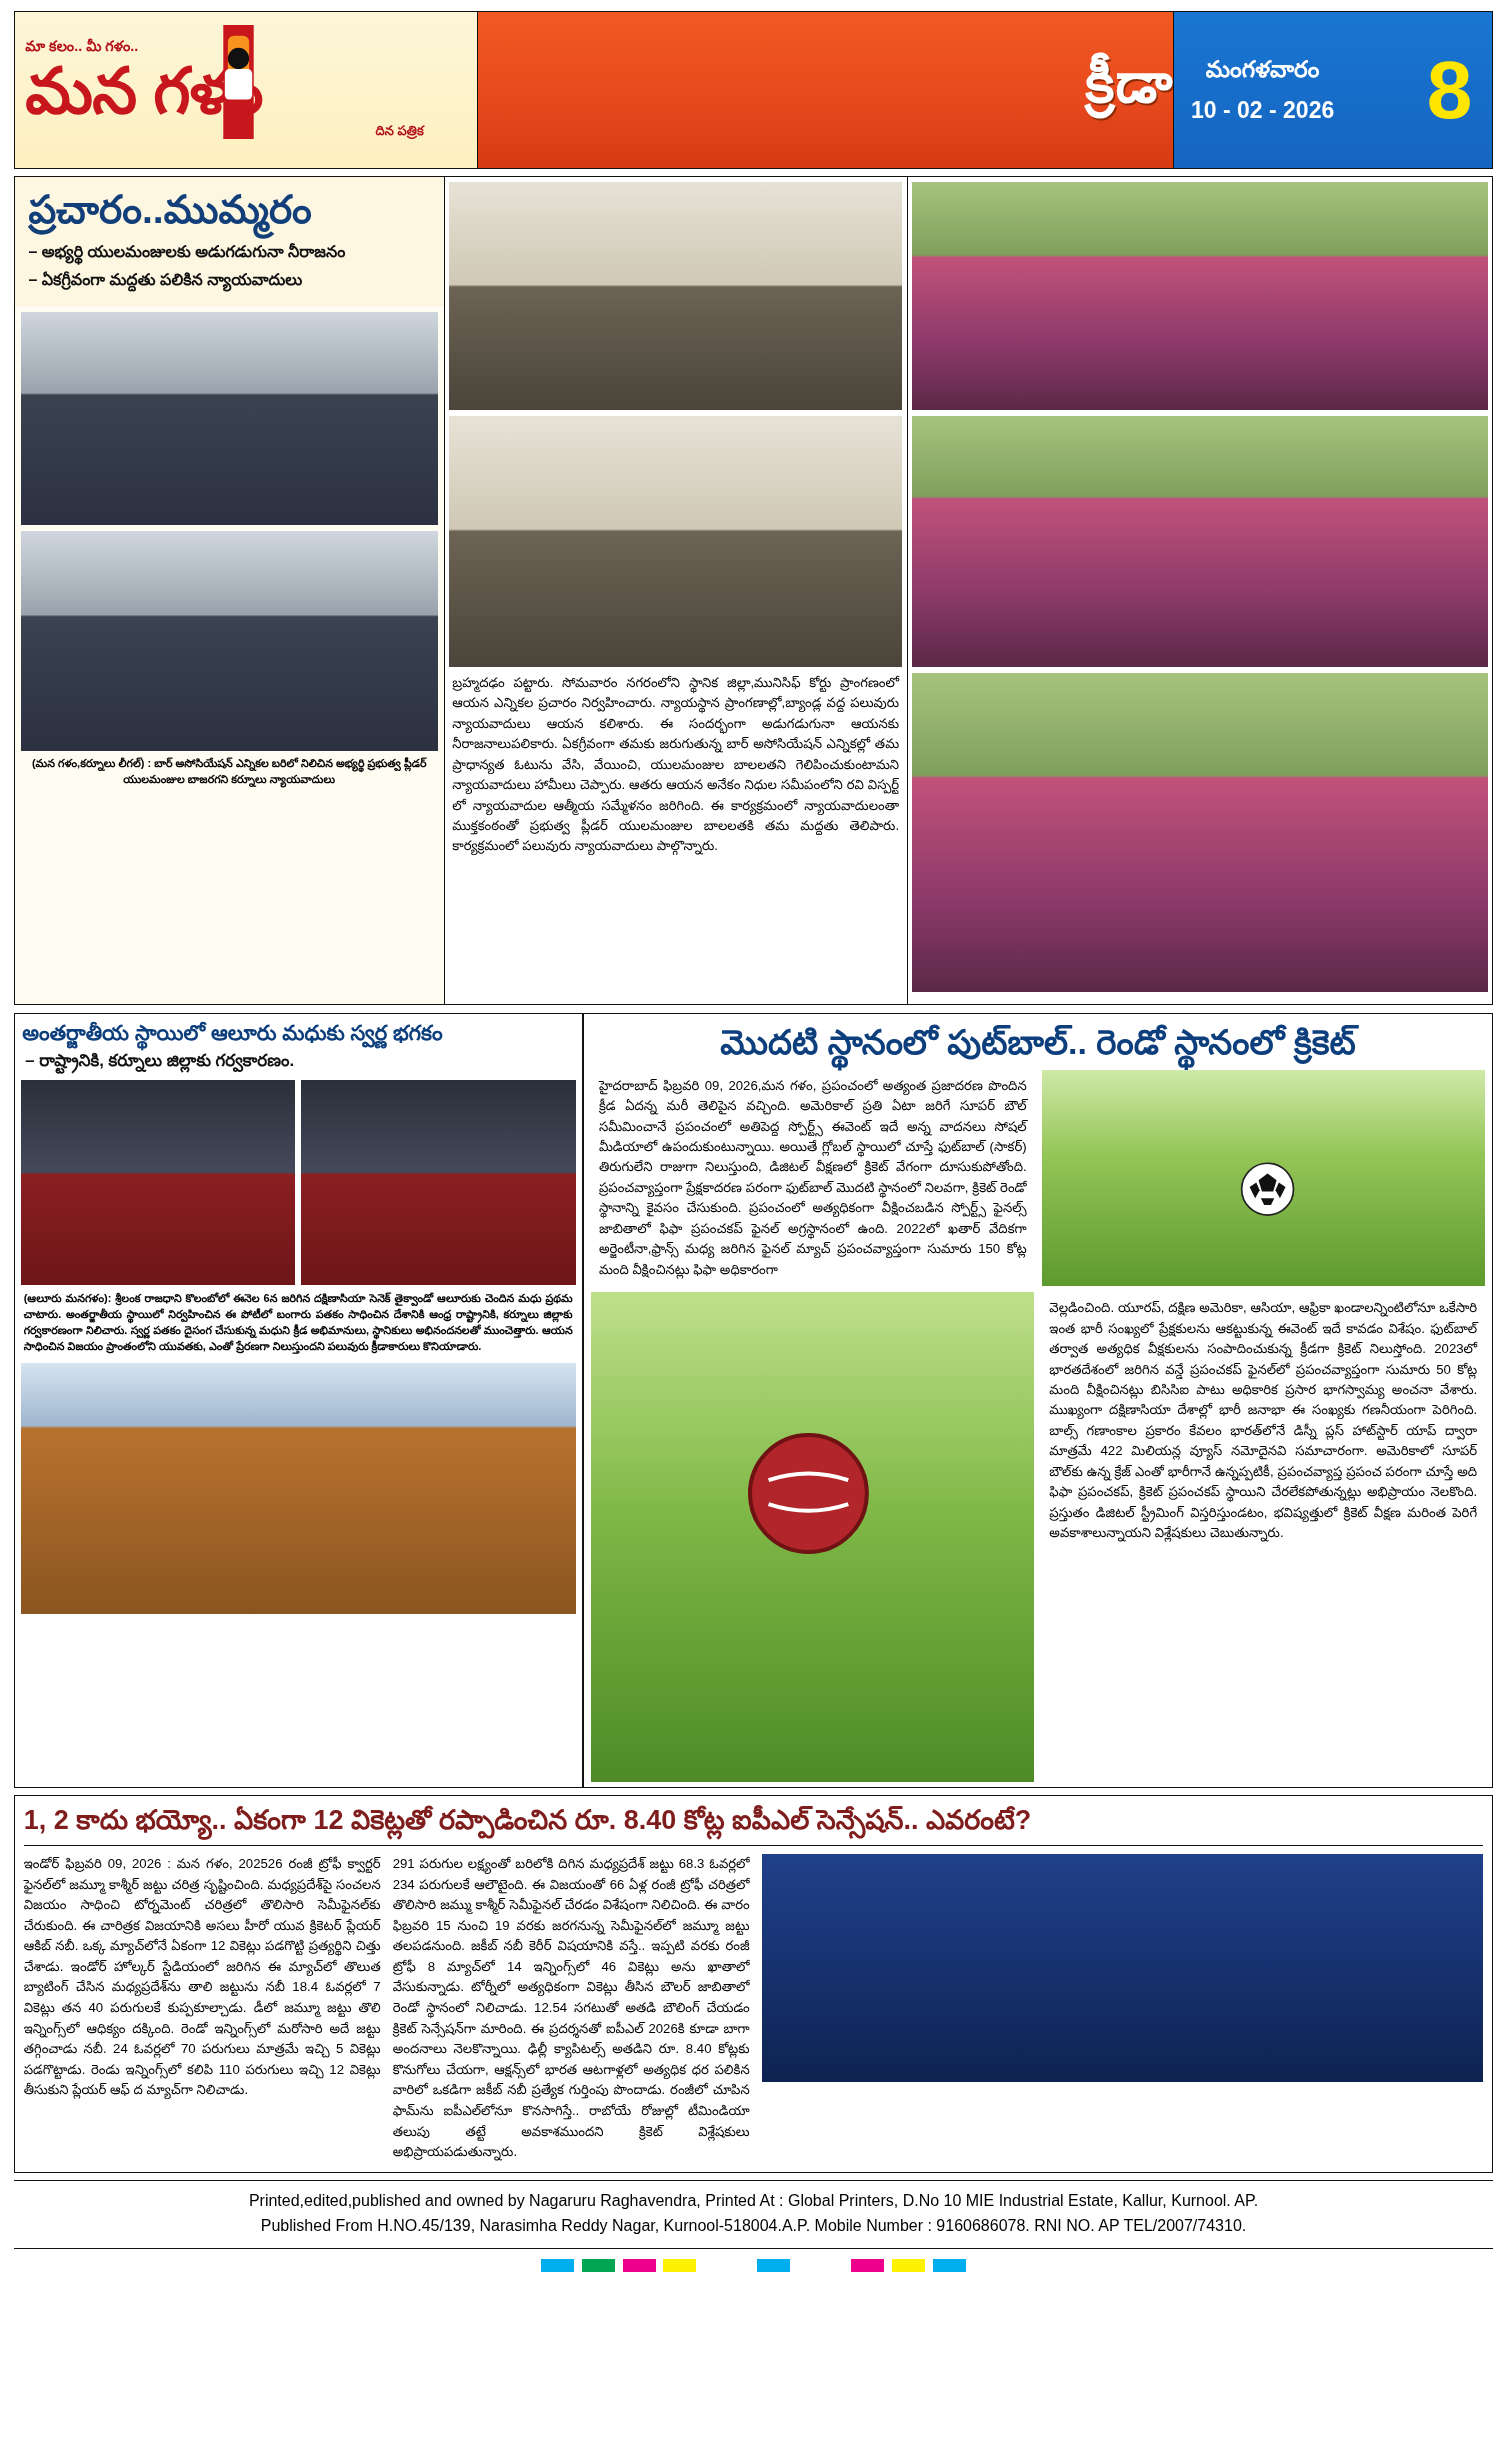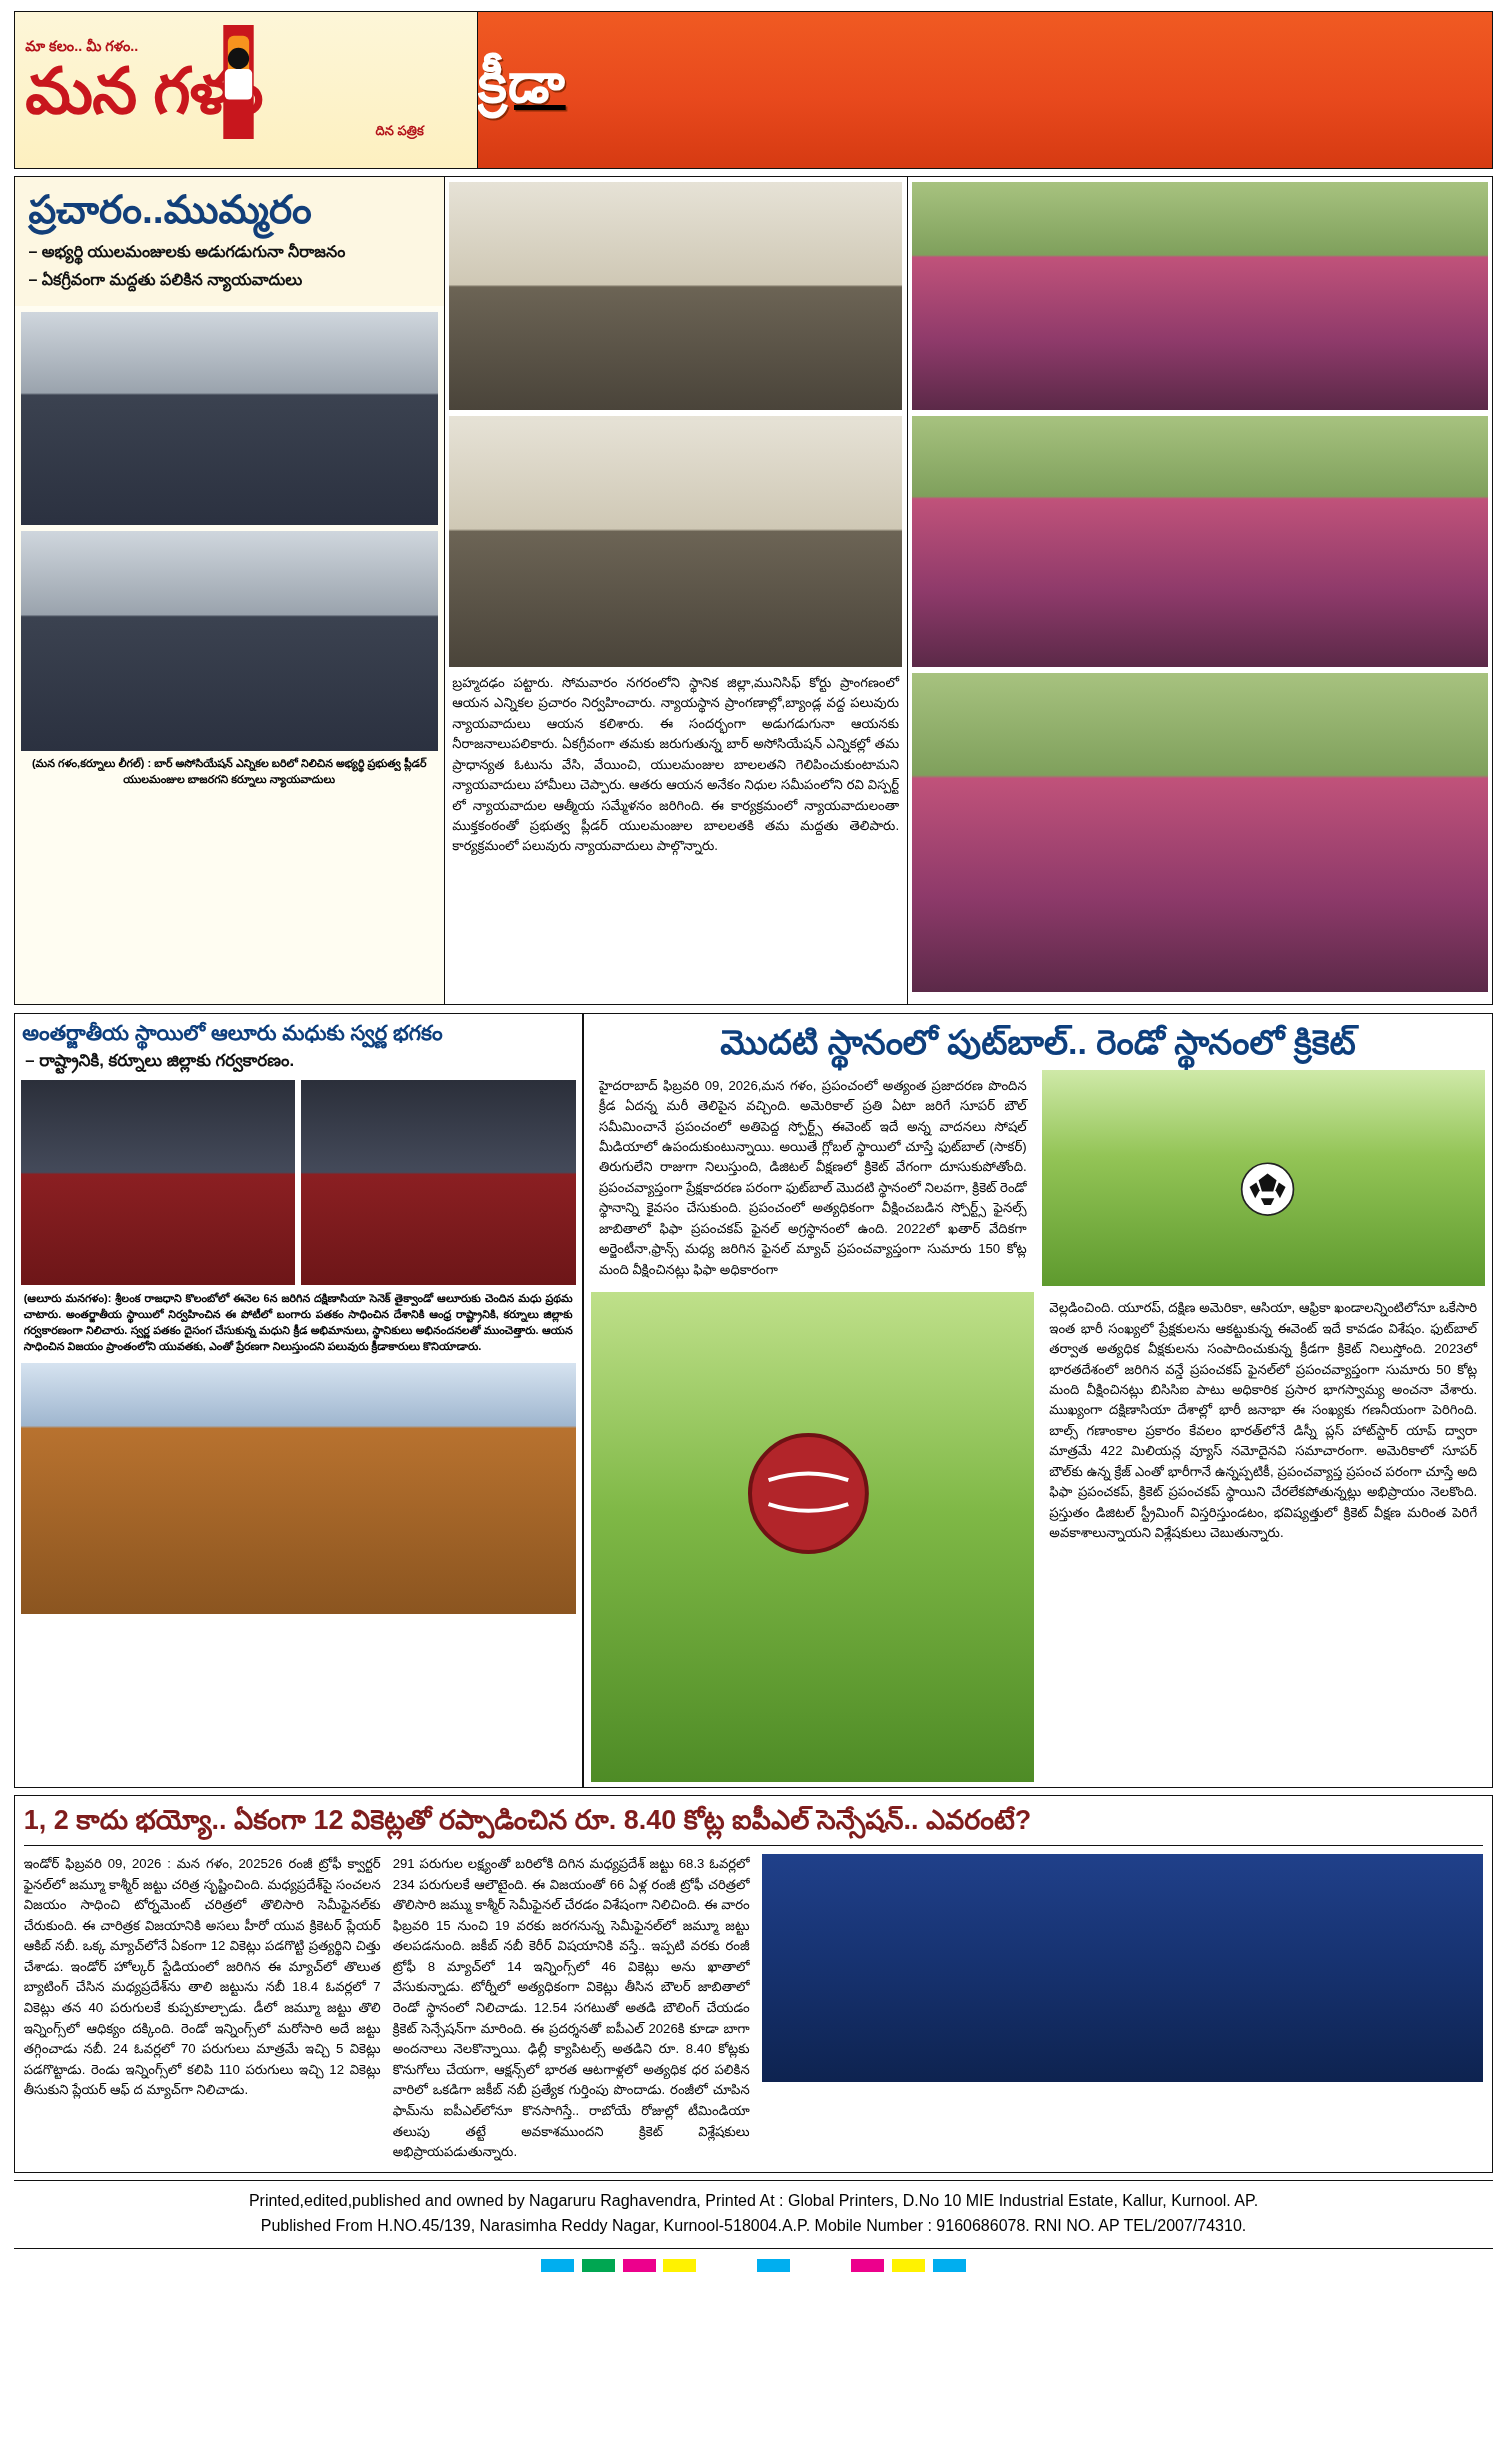--- a/index.html
+++ b/index.html
@@ -59,22 +59,21 @@
     left: 187px;
     top: 13.7px;
     width: 73px;
     height: 114px;
   }
   .mast-center {
     flex: 1;
     background: linear-gradient(180deg,#f05a22 0%,#e8491d 55%,#d63a12 100%);
     display: flex;
     align-items: center;
-    justify-content: flex-start;
-    text-decoration: underline;
+    justify-content: flex-end;
   }
   .mast-center .kreeda {
     font-size: 56px;
     font-weight: bold;
     color: #ffffff;
     text-shadow: 1.5px 1.5px 0 #8d2a06;
     letter-spacing: 0.8px;
   }
   .mast-right {
     width: 319px;
@@ -291,20 +290,27 @@
       <div class="mast-sub">దిన పత్రిక</div>
       <svg class="fist" viewBox="0 0 96 150">
         <rect x="28" y="0" width="40" height="150" fill="#c8161d"></rect>
         <rect x="34" y="14" width="28" height="54" rx="8" fill="#f7931e"></rect>
         <rect x="30" y="58" width="36" height="40" rx="6" fill="#ffffff"></rect>
         <circle cx="48" cy="44" r="14" fill="#111"></circle>
       </svg>
     </div>
     <div class="mast-center">
       <div class="kreeda">క్రీడా</div>
+    </div>
+    <div class="mast-right">
+      <div class="mast-date">
+        <div class="d1">మంగళవారం</div>
+        <div class="d2">10 - 02 - 2026</div>
+      </div>
+      <div class="mast-pageno">8</div>
     </div>
   </div>
 
   <div class="sec1">
 
     <div class="sec1-left">
       <div class="head1-wrap">
         <div class="head1">ప్రచారం..ముమ్మరం</div>
         <div class="bullets">
           <div>– అభ్యర్థి యులమంజులకు అడుగడుగునా నీరాజనం</div>

